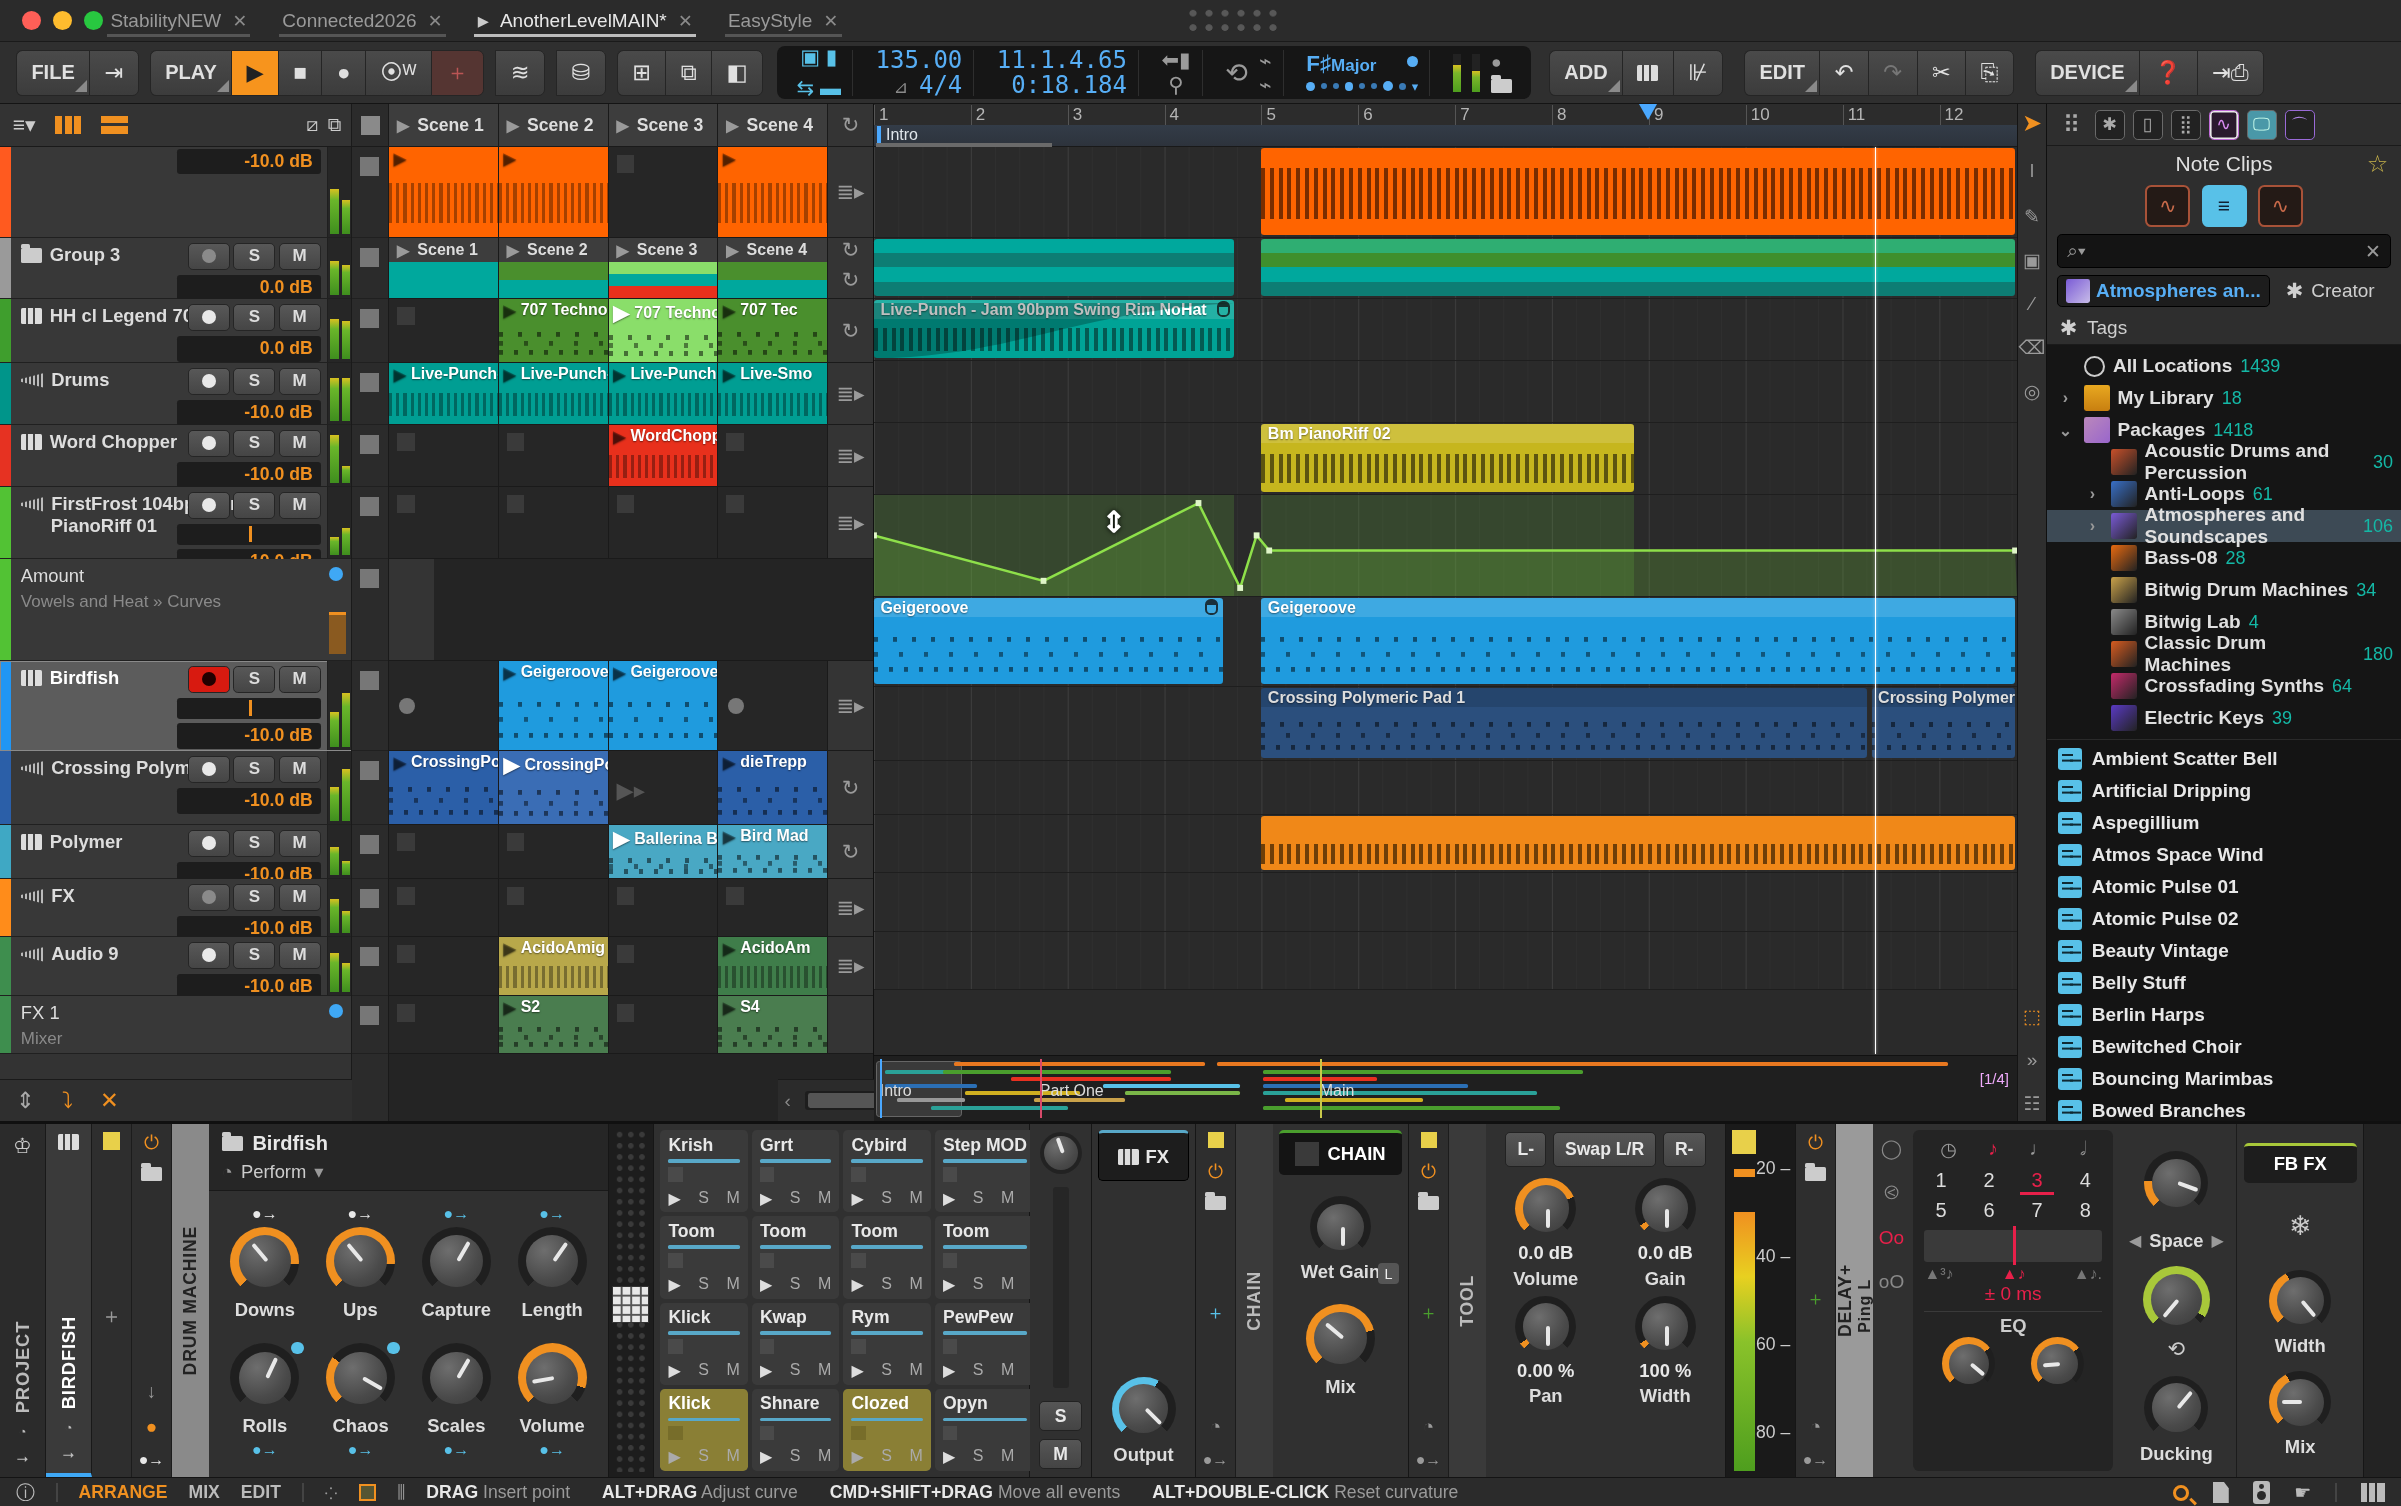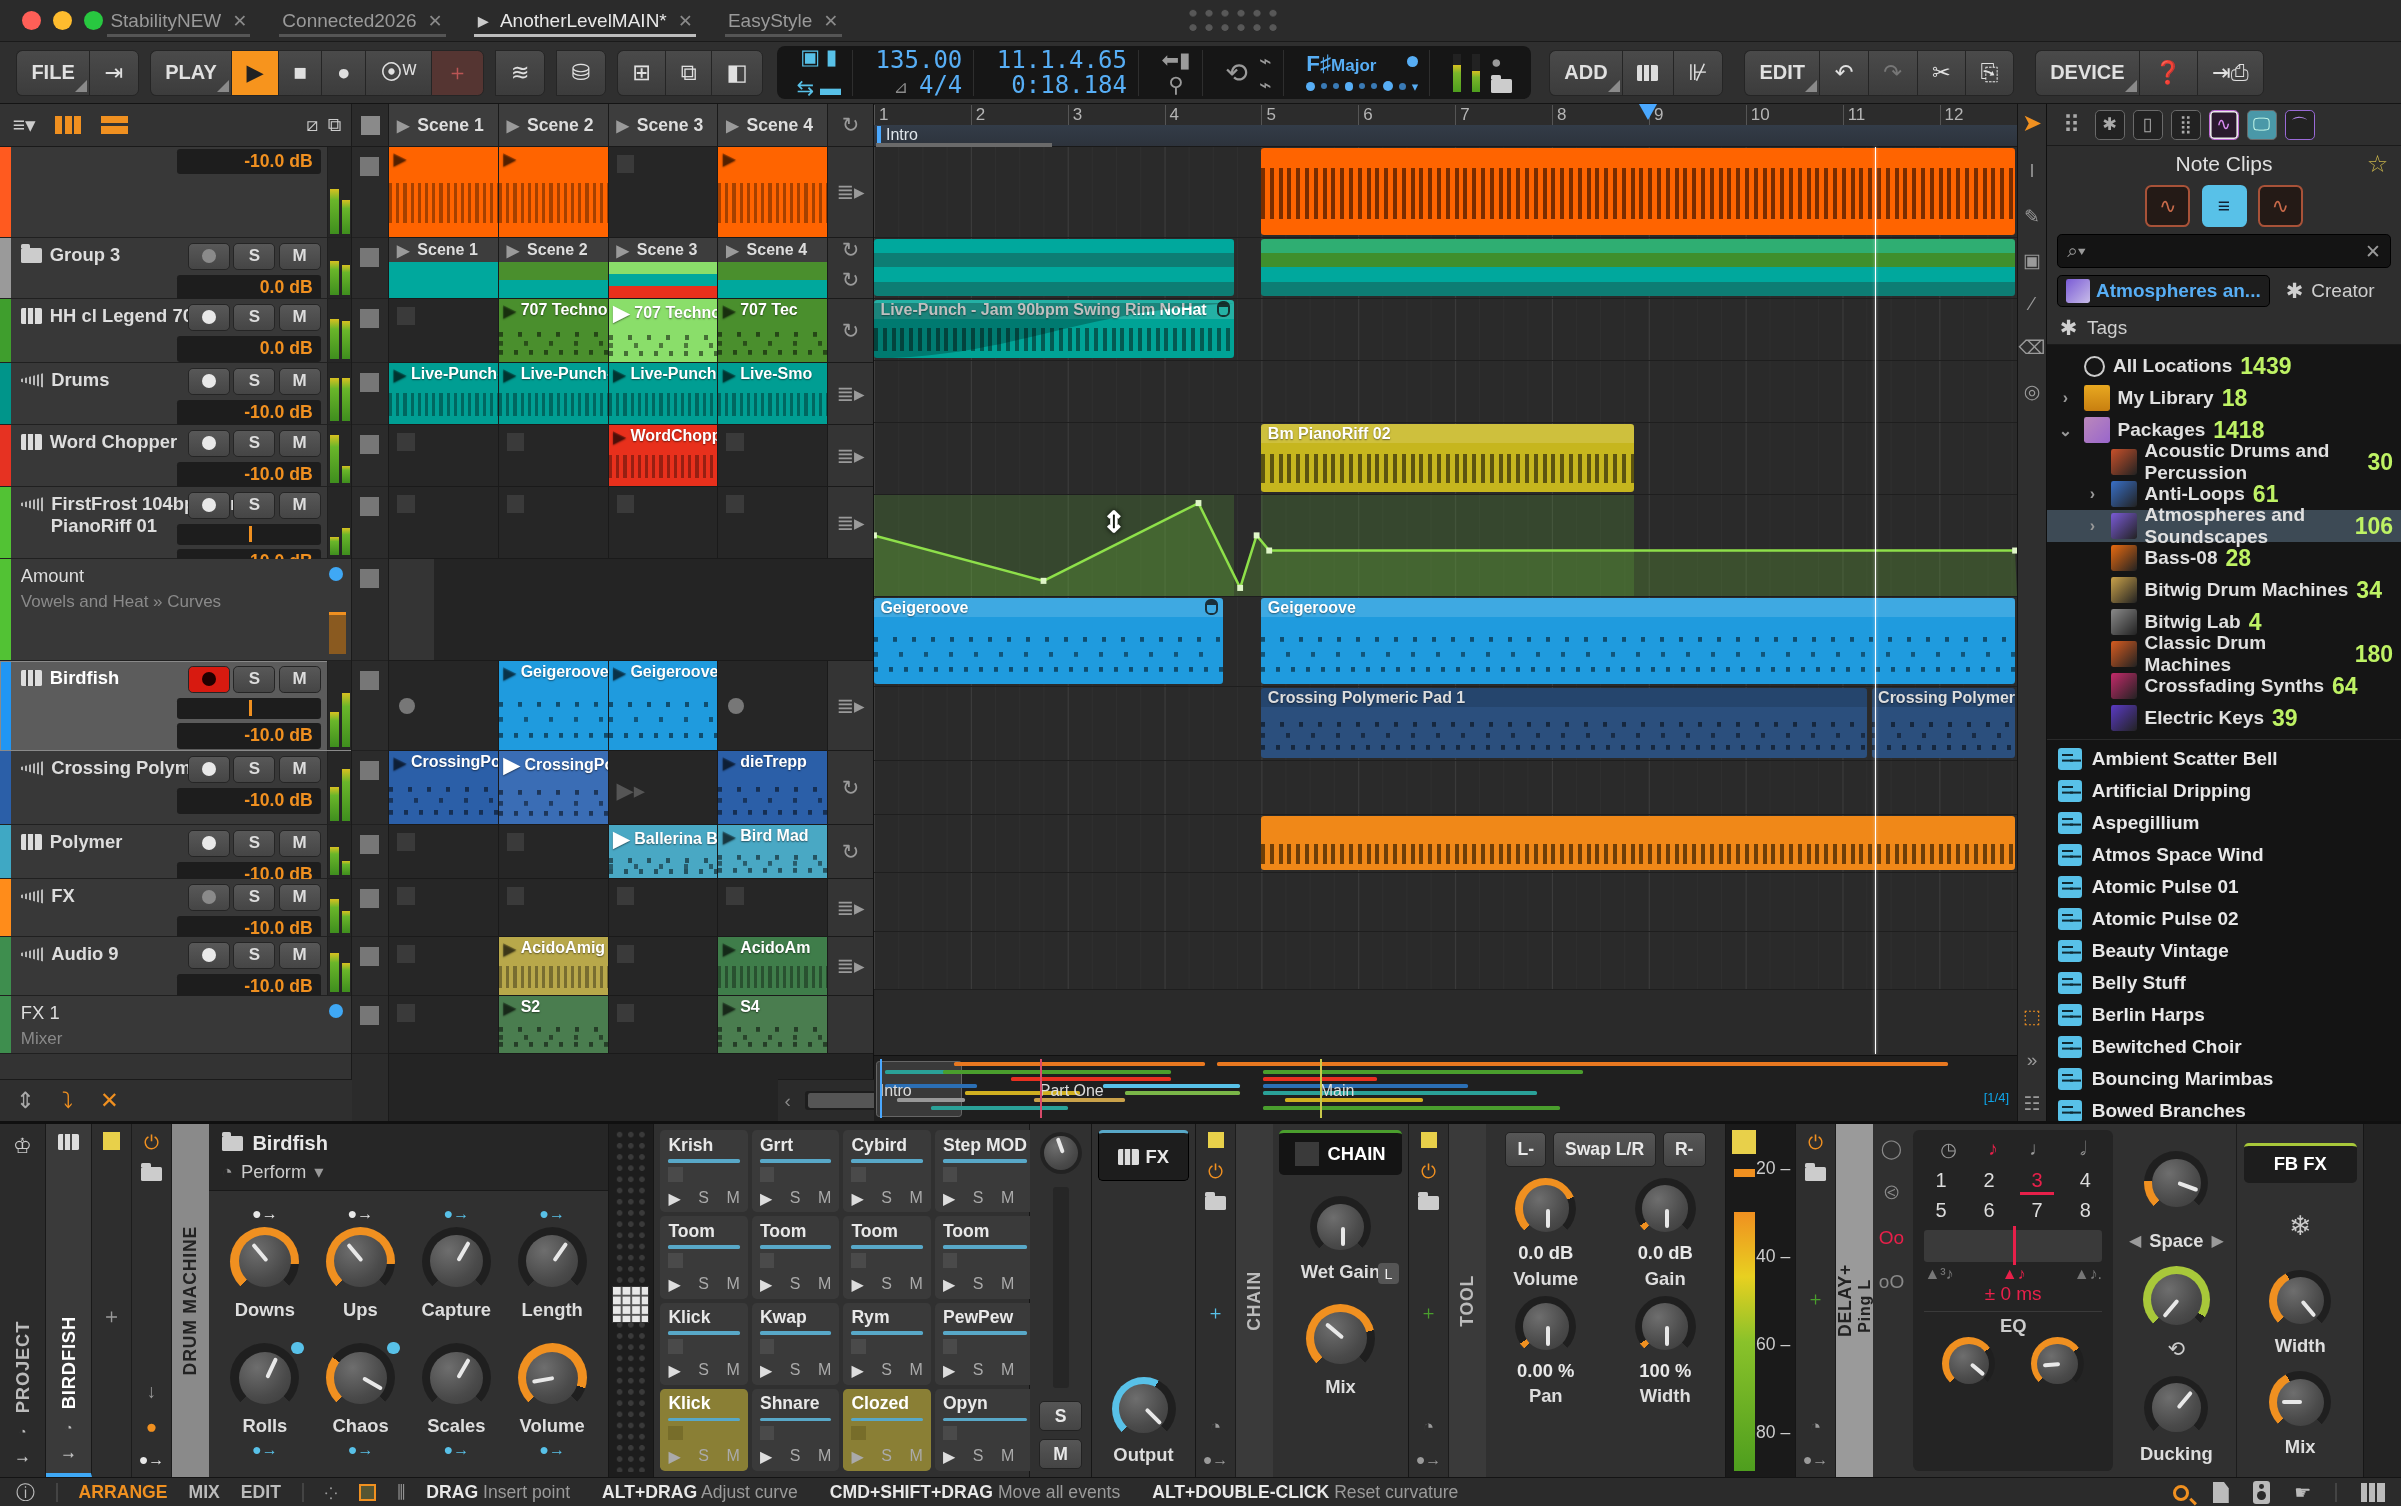--- a/index.html
+++ b/index.html
@@ -97,21 +97,21 @@
 .aclip{position:absolute;top:0.8px;bottom:1.6px;border-radius:3.2px;overflow:hidden}
 .aclip .ttl{font-size:16px;color:#fff;font-weight:bold;padding:0.8px 6.4px;white-space:nowrap;background:rgba(255,255,255,.14);text-shadow:0 0.8px 1.6px rgba(0,0,0,.45)}
 .aclip.dim .ttl{color:#ddd;background:rgba(0,0,0,.12)}
 .aclip .body{position:absolute;left:0;right:0;top:21px;bottom:0}
 .clip-icon{position:absolute;right:4.8px;top:1.6px;width:12.8px;height:16px;border:2.4px solid #111;border-top-width:6.4px;border-radius:5.6px;opacity:.8}
 #playhead{position:absolute;top:43px;bottom:67px;width:1.6px;background:#fff;box-shadow:0 0 3.2px rgba(255,255,255,.8)}
 
 #minimap{position:absolute;left:0;bottom:0;width:100%;height:66px;background:#1f1f1f;border-top:1.6px solid #111}
 #minimap .mlabel{position:absolute;bottom:21px;font-size:16px;color:#ddd}
 #minimap .mline{position:absolute;height:4px;border-radius:1.6px}
-#minimap .pages{position:absolute;right:8px;bottom:16px;color:#0ea5e9;font-size:13px}
+#minimap .pages{position:absolute;right:8px;bottom:34px;color:#f0abfc;font-size:15px}
 #mintrobox{position:absolute;left:1.6px;top:4.8px;width:86px;height:56px;background:#3a3a3a;border:0.8px solid #666;border-radius:3.2px}
 
 #lfooter{position:absolute;left:0;bottom:0;width:352px;height:42px;background:#2f2f2f;border-top:1.6px solid #1a1a1a;display:flex;align-items:center;gap:27px;padding-left:16px;font-size:22.4px}
 #lscroll{position:absolute;left:389px;bottom:0;width:485px;height:42px;background:#2b2b2b;border-top:1.6px solid #1a1a1a;display:flex;align-items:center;color:#888;font-size:19px}
 #lscroll .track{flex:1;height:19px;background:#1d1d1d;margin:0 8px;border-radius:3.2px;position:relative}
 #lscroll .thumb{position:absolute;left:3.2px;top:2.4px;width:45%;height:14.4px;background:#555;border-radius:2.4px}
 
 .automation svg{position:absolute;inset:0;width:100%;height:100%}
 .ghost{position:absolute;top:0;bottom:0;background:rgba(90,160,60,.25)}
 .cursorglyph{position:absolute;color:#fff;font-size:29px;font-weight:bold;text-shadow:0 0 4.8px #000}
@@ -128,21 +128,21 @@
 .typebtn.blue{border-color:#58c1e8;background:#58c1e8;color:#123}
 #bsearch{margin:3.2px 9.6px;height:34px;background:#141414;border:0.8px solid #000;border-radius:4.8px;display:flex;align-items:center;padding:0 9.6px;color:#9a9a9a;font-size:19px}
 #bsearch .q{flex:none}#bsearch .sp{flex:1}
 #bchips{height:40px;display:flex;align-items:center;gap:16px;padding:0 9.6px}
 .chip{height:32px;background:#1d1d1d;border:0.8px solid #000;border-radius:4.8px;display:flex;align-items:center;gap:6.4px;padding:0 8px;color:#57aef5;font-size:19px;font-weight:bold}
 .chip .thumb{width:24px;height:24px;border-radius:2.4px;background:linear-gradient(135deg,#7a5bd6,#c8bce8)}
 .chiplabel{color:#cfcfcf;font-size:19px;display:flex;gap:8px;align-items:center}
 #btags{height:34px;display:flex;align-items:center;gap:9.6px;padding:0 12.8px;color:#cfcfcf;font-size:19px;border-bottom:1.6px solid #1a1a1a}
 #btree{background:#151515;padding:4.8px 0;border-bottom:1.6px solid #2a2a2a}
 .trowb{height:32px;display:flex;align-items:center;gap:8px;padding:0 8px;color:#e0e0e0;font-size:19px;font-weight:bold}
-.trowb .cnt{color:#bef264;font-size:23px;font-weight:bold}
+.trowb .cnt{color:#14b8a6;font-size:18px;font-weight:normal}
 .trowb .chev{width:21px;color:#9a9a9a;font-size:16px;text-align:center;flex:none}
 .trowb .th{width:25.6px;height:25.6px;border-radius:2.4px;flex:none}
 .trowb.sel{background:#3d4a55}
 #bresults{background:#141414;padding:3.2px 0}
 .rrow{height:32px;display:flex;align-items:center;gap:9.6px;padding:0 11.2px;color:#e8e8e8;font-size:19px;font-weight:bold}
 .noteicon{width:24px;height:22.4px;flex:none;border-radius:3.2px;background:#58c1e8;position:relative}
 .noteicon::after{content:"";position:absolute;left:4px;top:5.6px;width:11.2px;height:2.4px;background:#102a33;box-shadow:0 5.6px 0 #102a33,8px 5.6px 0 #102a33}
 #bcard{position:absolute;left:0;bottom:0;width:100%;height:200px;background:#333;border-top:1.6px solid #1a1a1a;padding:8px 11.2px}
 #bcard .trow1{display:flex;align-items:center;gap:9.6px;color:#f0f0f0;font-size:21px;font-weight:bold}
 #bcard .meta{display:flex;margin-top:8px;color:#ccc;font-size:18.4px}

